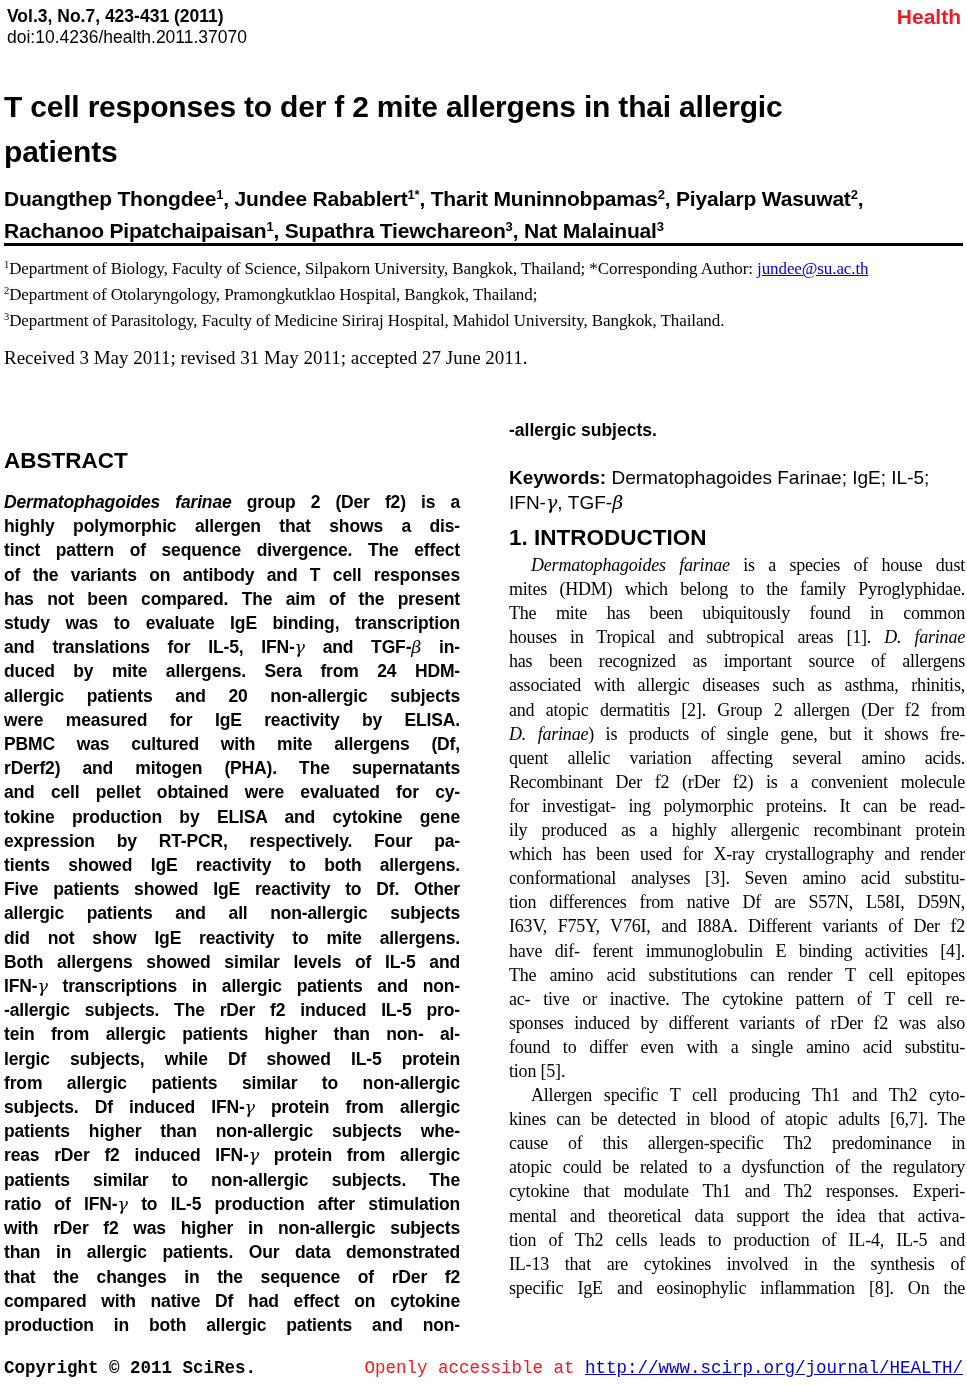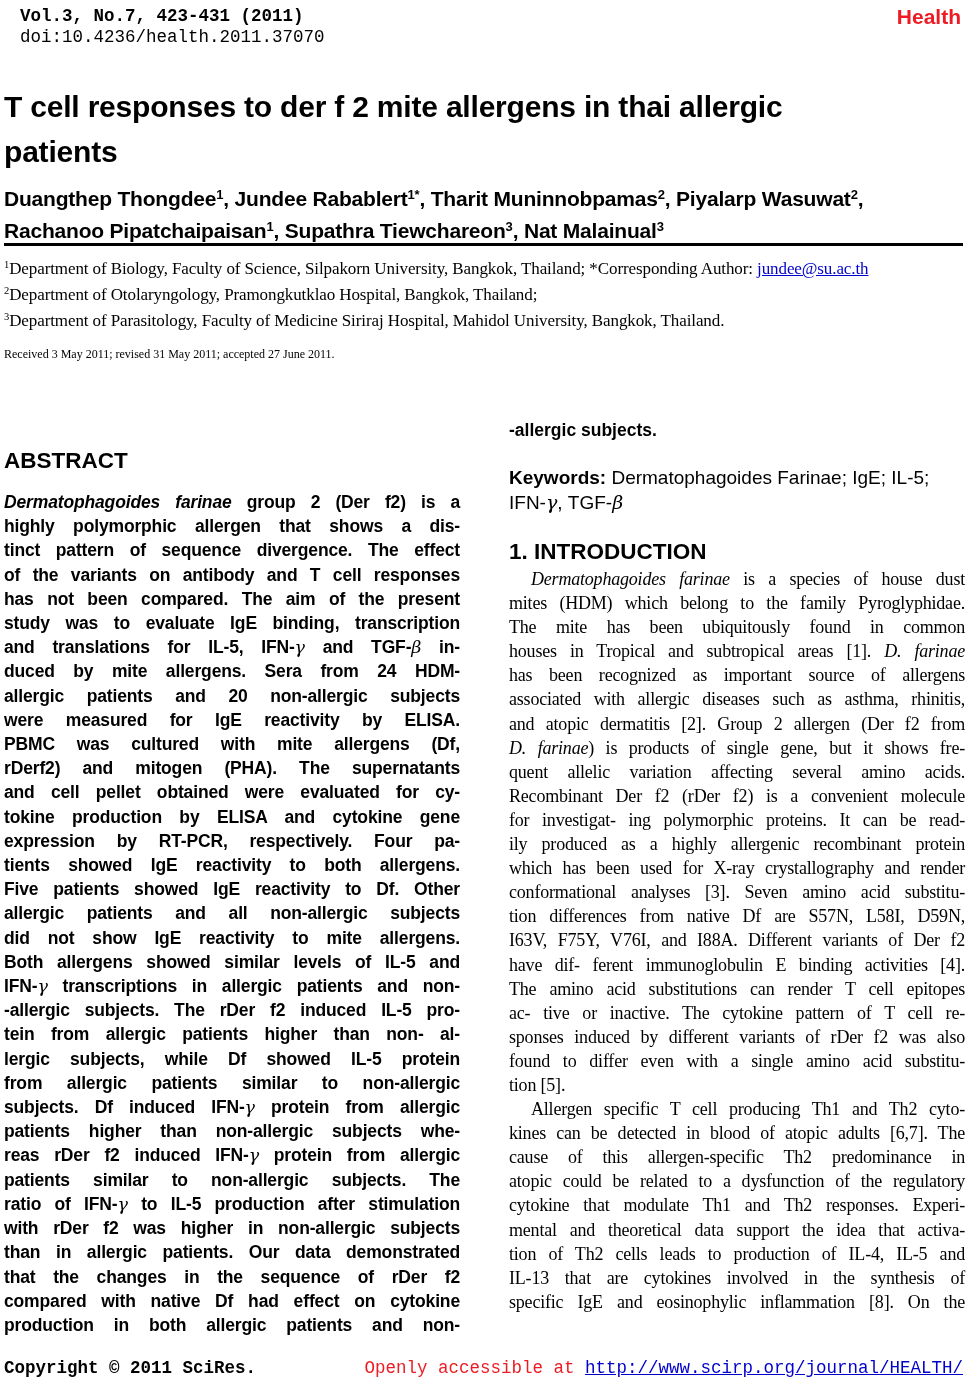--- a/index.html
+++ b/index.html
@@ -3,47 +3,47 @@
 <meta charset="utf-8">
 <style>
   html,body { margin:0; padding:0; background:#ffffff; }
   .page {
     position:relative; width:967px; height:1385px; background:#ffffff;
     overflow:hidden; color:#000;
     font-family:"Liberation Sans", sans-serif;
     --red:#ed1c24; --blue:#0000cc;
   }
   
-  .header-left { position:absolute; top:6px; left:20px;font-family:Liberation Mono, monospace; }
+  .header-left { position:absolute; top:6px; left:7px; }
   .header-volume { font-weight:bold; font-size:17.5px; line-height:21px; }
   .header-doi { font-size:17.5px; line-height:21px; }
   .journal-name { position:absolute; top:5px; right:6px; font-weight:bold; font-size:21px; color:var(--red); }
   
   .title-block { position:absolute; top:84px; left:4px; right:4px; }
   .title-block .line { font-size:30px; font-weight:bold; line-height:45px; white-space:nowrap; letter-spacing:-0.2px; }
   .authors-block { position:absolute; top:184px; left:4px; right:4px; }
   .authors-block .line { font-size:21px; font-weight:bold; line-height:29px; white-space:nowrap; letter-spacing:-0.2px; }
   .rule { position:absolute; top:243px; left:4px; right:4px; height:3px; background:#000; }
   
   .affiliations { position:absolute; top:257px; left:4px; font-family:"Liberation Serif", serif; }
   .aff-line { font-size:17px; line-height:24px; white-space:nowrap; letter-spacing:-0.1px; }
-  .received { position:absolute; top:347px; left:4px; font-family:"Liberation Serif", serif; font-size:12px; }
+  .received { position:absolute; top:347px; left:4px; font-family:"Liberation Serif", serif; font-size:19px; }
   
   .col-left  { position:absolute; top:418px; left:4px;  width:456px; }
   .col-right { position:absolute; top:418px; left:509px; width:456px; }
   .section-heading { font-size:22.5px; font-weight:bold; line-height:30px;margin-top:28px; }
   .col-left .section-heading { margin-bottom:14px; }
   .abstract-lines .line {
     font-size:17.5px; font-weight:bold; line-height:24.2px; letter-spacing:-0.15px;
     text-align:justify; text-align-last:justify;
   }
   .cont-line { font-size:17.5px; font-weight:bold; line-height:24px; }
   .keywords { margin-top:23px; font-size:19px; line-height:25px; }
   .kw-label { font-weight:bold; }
-  .intro-heading { margin-top:22px; }
+  .intro-heading { margin-top:8px; }
   .intro-lines { font-family:"Liberation Serif", serif; }
   .intro-lines.first { margin-top:0; }
   .intro-lines .line {
     font-size:18px; line-height:24.1px; letter-spacing:-0.2px;
     text-align:justify; text-align-last:justify;
   }
   .indent-first .line:first-child { text-indent:22px; }
   .last-left .line:last-child { text-align-last:left; }
   .greek { font-family:"DejaVu Serif","Liberation Serif", serif; font-style:italic; font-weight:normal; }
   sup { font-size:0.62em; vertical-align:baseline; position:relative; top:-0.55em; }

